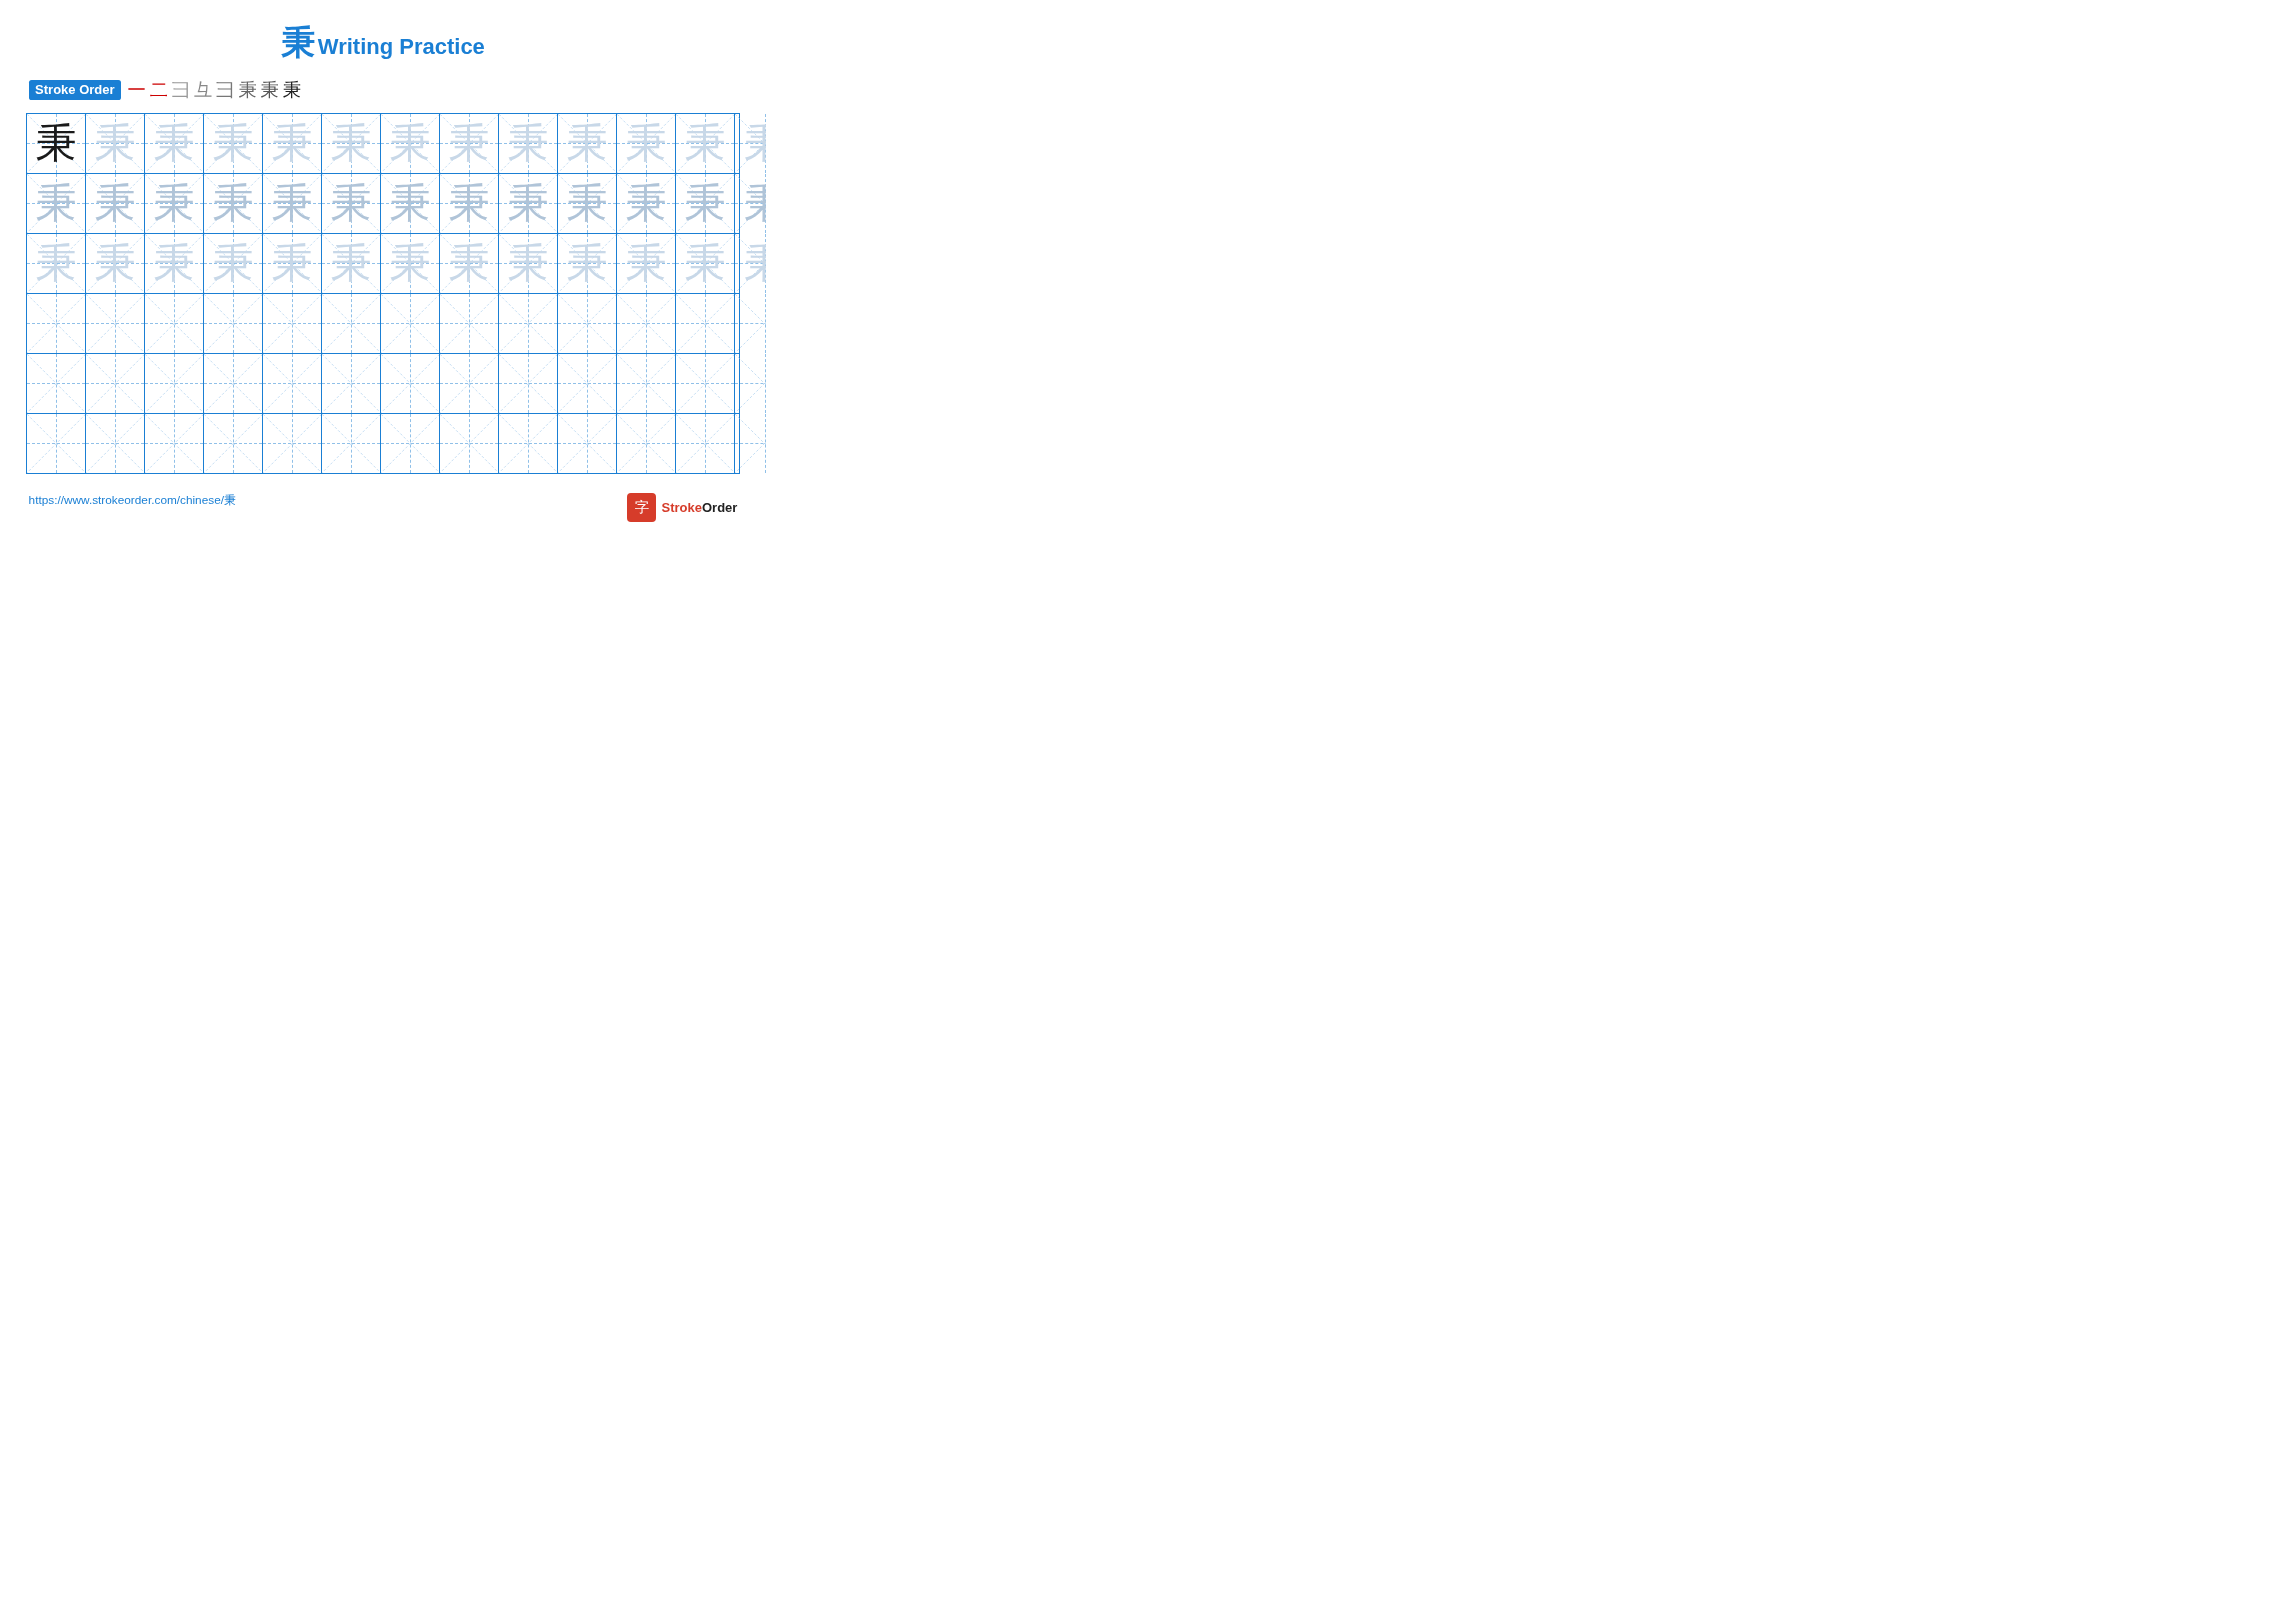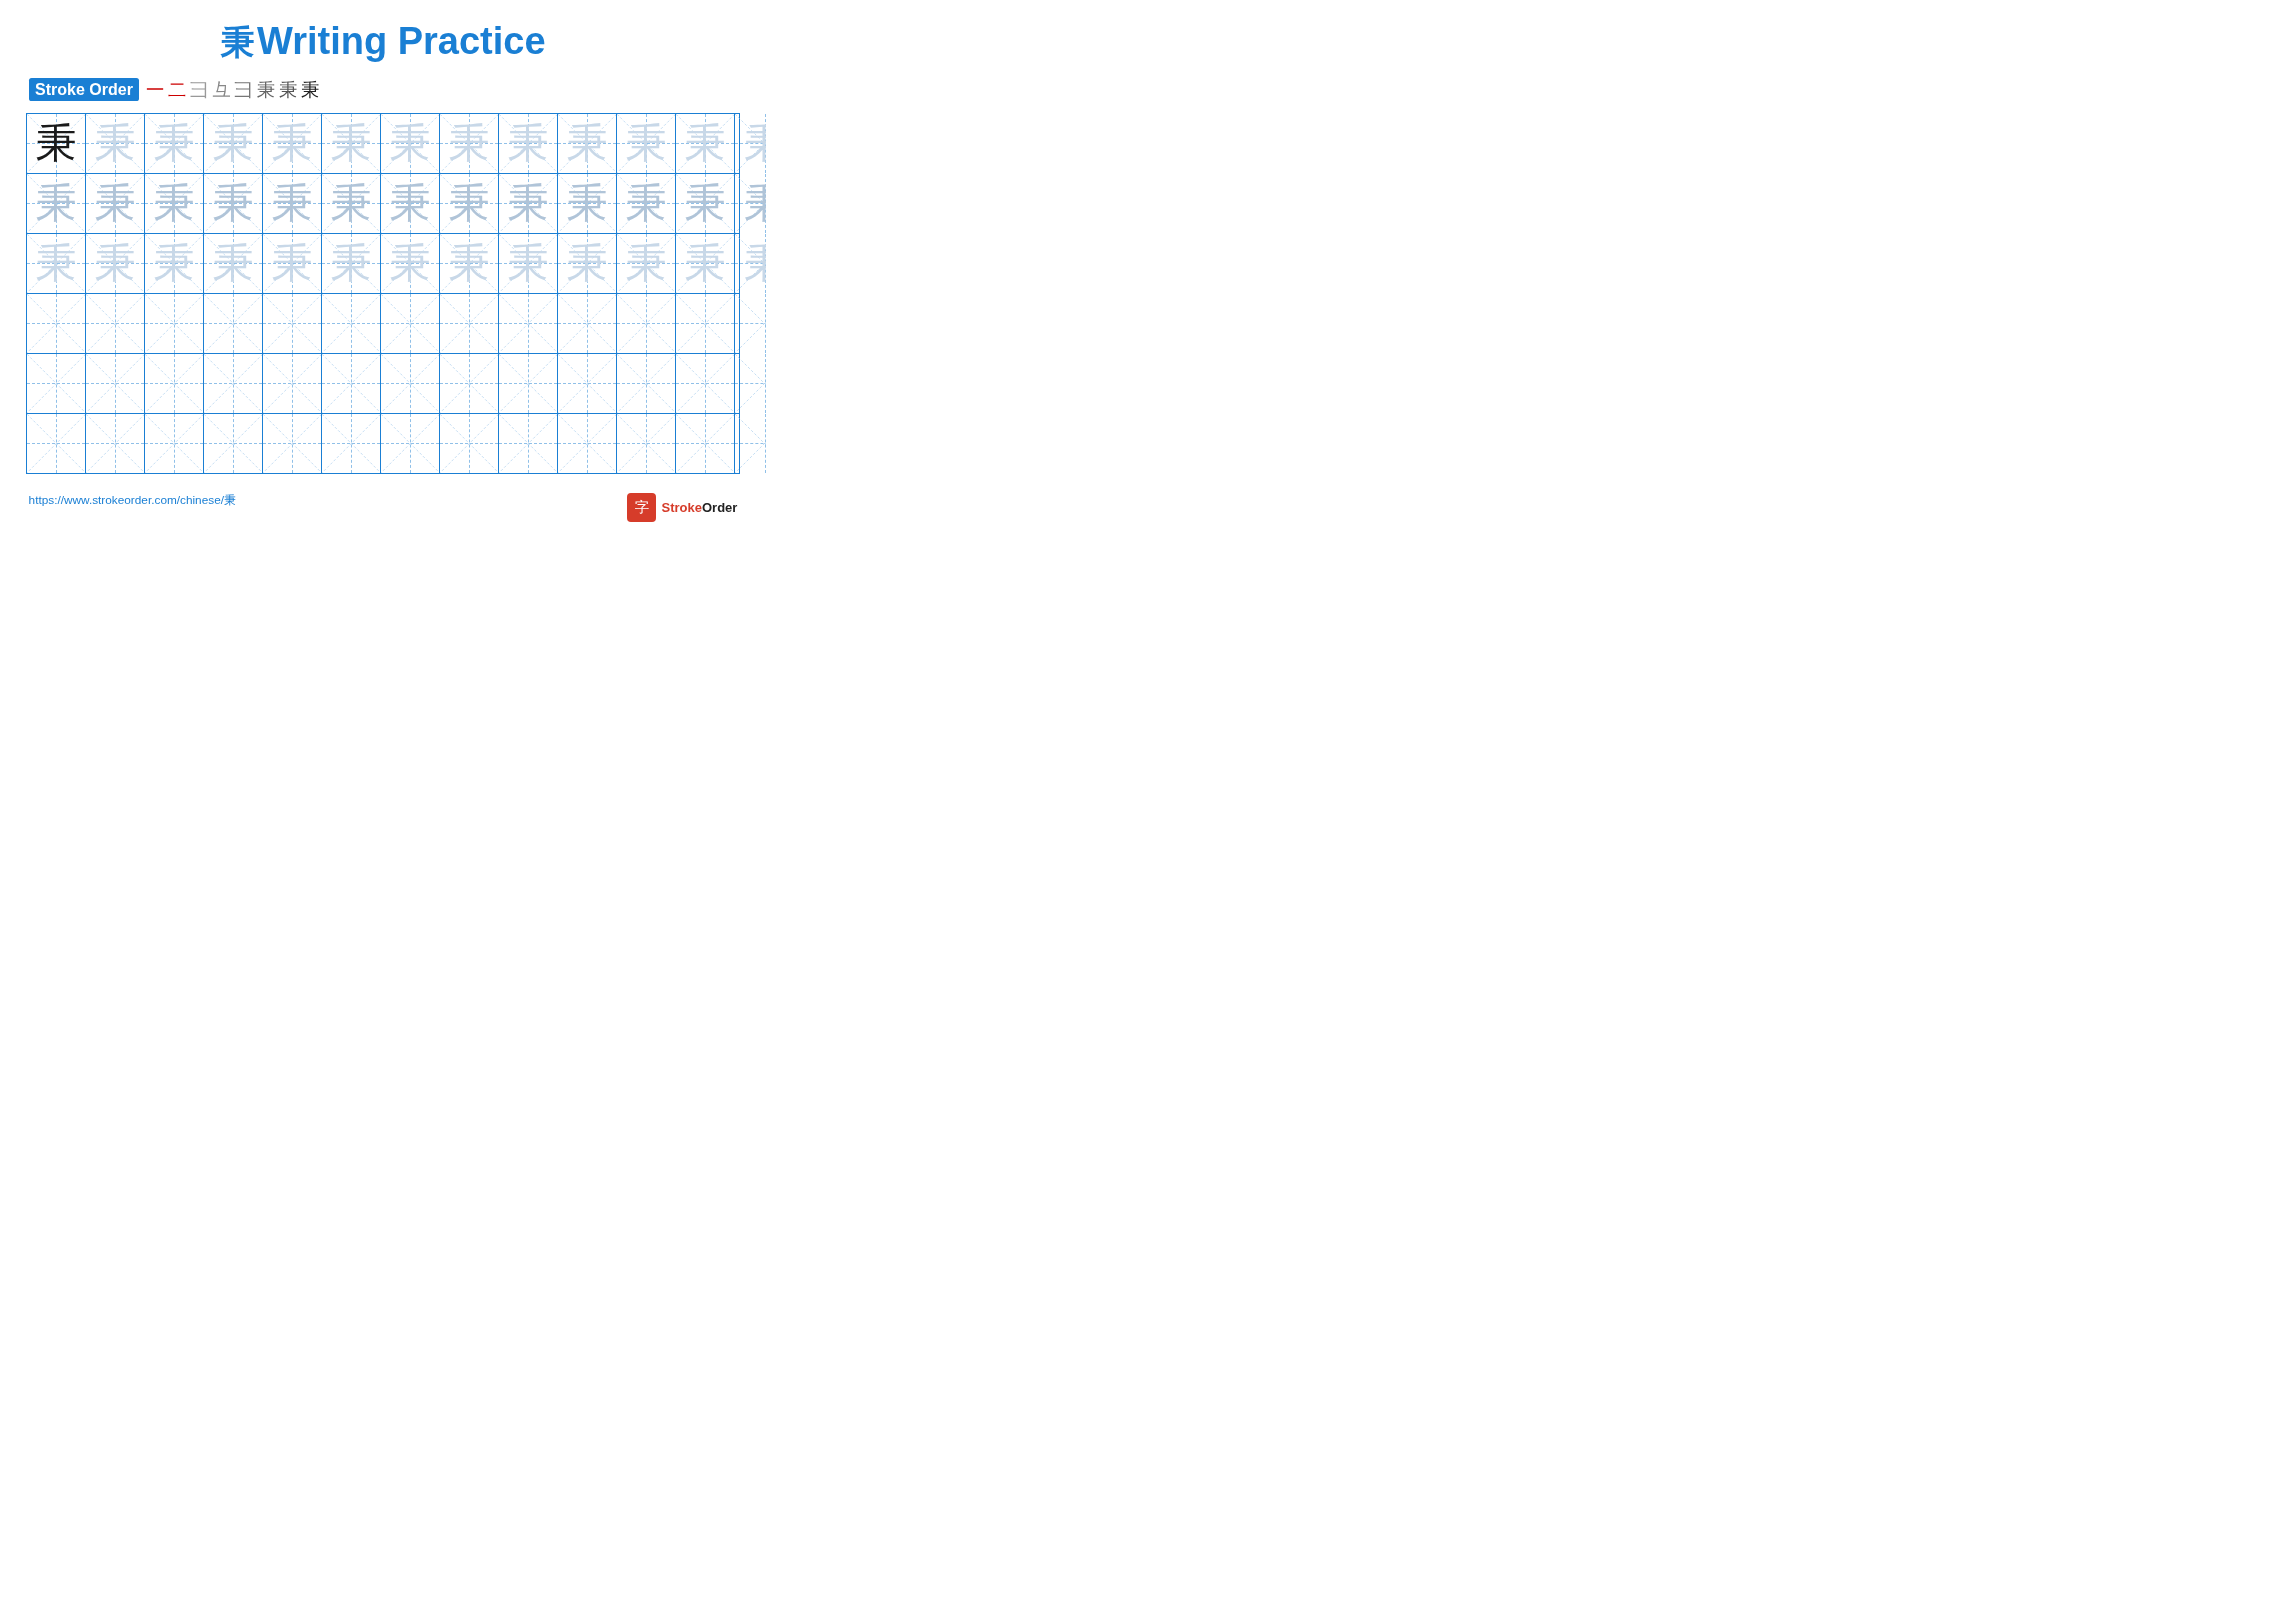--- a/index.html
+++ b/index.html
@@ -18,37 +18,37 @@
       margin-bottom: 11.8px;
       margin-top: 6.5px;
     }
     .title-char {
       color: #1a7fd4;
       font-size: 34px;
       font-weight: bold;
     }
     .title-text {
       color: #1a7fd4;
-      font-size: 38px;
+      font-size: 22px;
       font-weight: bold;
       font-family: Arial, sans-serif;
     }
 
     
     .stroke-order-row {
       display: flex;
       align-items: center;
       gap: 6.5px;
       margin-bottom: 10.5px;
       padding-left: 2.6px;
     }
     .stroke-order-badge {
       background: #1a7fd4;
       color: white;
-      font-size: 16px;
+      font-size: 13px;
       font-family: Arial, sans-serif;
       font-weight: bold;
       padding: 2.6px 6.5px;
       border-radius: 2.6px;
       white-space: nowrap;
     }
     .stroke-sequence {
       display: flex;
       align-items: center;
       gap: 3.9px;

